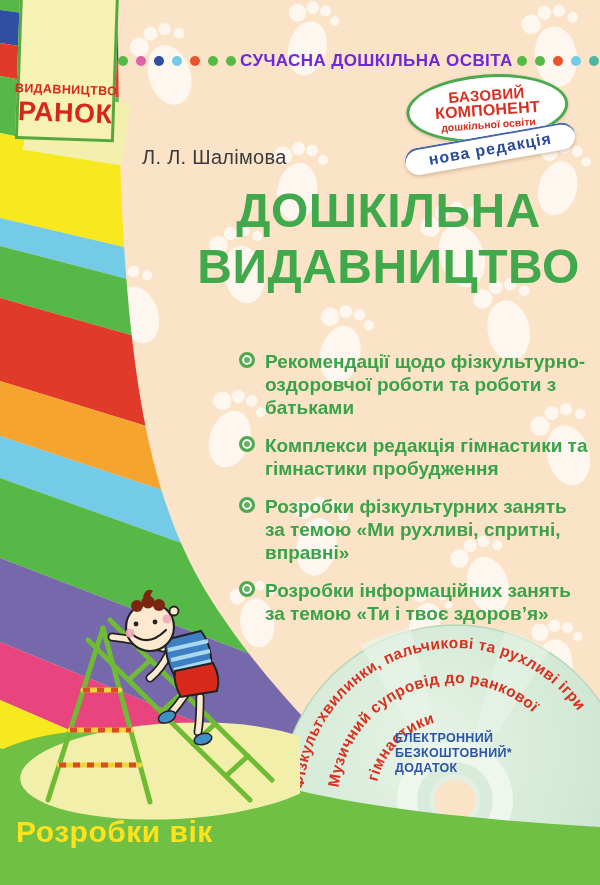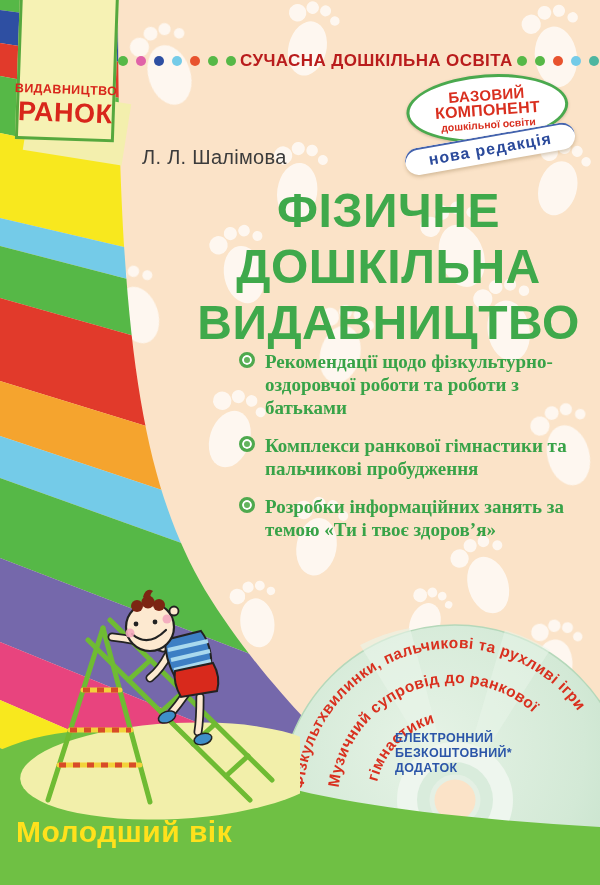--- a/index.html
+++ b/index.html
@@ -26,21 +26,21 @@
     transform-origin:top left;z-index:6;display:flex;flex-direction:column;
     justify-content:flex-end;align-items:center;padding-bottom:9px;}
   .logo-small{font-size:12.5px;font-weight:bold;color:#d8261b;letter-spacing:.4px;}
   .logo-big{font-size:27px;font-weight:800;color:#d8261b;letter-spacing:.5px;margin-top:1px;}
 
   
   .series{position:absolute;left:114px;right:2px;top:51px;z-index:7;
     display:flex;align-items:center;justify-content:space-between;}
   .dots{display:flex;align-items:center;}
   .dot{width:10px;height:10px;border-radius:50%;display:inline-block;margin:0 4px;}
-  .series-title{font-size:17px;font-weight:bold;color:#b91c1c;letter-spacing:.4px;white-space:nowrap;}
+  .series-title{font-size:17px;font-weight:bold;color:#6d28d9;letter-spacing:.4px;white-space:nowrap;}
 
   
   .badge{position:absolute;left:407px;top:74px;width:172px;z-index:7;transform:rotate(-4deg);}
   .badge-ellipse{width:162px;height:68px;border:3px solid #4aa94e;border-radius:50%;
     background:#fff;display:flex;flex-direction:column;align-items:center;
     justify-content:center;box-shadow:0 1px 3px rgba(90,60,20,.25);}
   .badge-l1{font-size:15px;font-weight:800;color:#d92f1f;line-height:15px;letter-spacing:.3px;}
   .badge-l2{font-size:16px;font-weight:800;color:#d92f1f;line-height:16px;letter-spacing:.2px;}
   .badge-l3{font-size:10.5px;font-weight:bold;color:#d92f1f;line-height:12px;}
   .badge-ribbon{margin:-7px 0 0 -5px;width:172px;height:27px;background:#fff;
@@ -50,21 +50,21 @@
 
   .author{position:absolute;left:142px;top:146px;z-index:7;
     font-size:20px;color:#3b3b3b;letter-spacing:.3px;text-align:right;}
 
   .title{position:absolute;left:183px;right:6px;top:183px;z-index:7;text-align:center;}
   .title span{display:block;font-size:48px;line-height:56px;font-weight:800;
     color:#3fa94b;letter-spacing:.5px;}
 
   .features{position:absolute;left:239px;top:350px;width:352px;z-index:7;
     list-style:none;margin:0;padding:0;}
-  .features li{display:flex;gap:10px;margin-bottom:15px;font-family:Liberation Serif, serif;}
+  .features li{display:flex;gap:10px;margin-bottom:15px;}
   .bullet-icon{flex:none;width:16px;height:16px;margin-top:2px;border-radius:50%;
     border:3px solid #4fa94e;background:#63b45e;box-shadow:inset 0 0 0 2px #fff;}
   .feature-text{font-size:19px;line-height:23px;font-weight:bold;color:#38a348;}
 
   .age-band-text{position:absolute;left:16px;top:815px;z-index:8;
     font-size:30px;font-weight:800;color:#ffe11c;letter-spacing:.5px;}
 
   .cd-arc{font-size:15.5px;font-weight:bold;fill:#d9301f;letter-spacing:.4px;}
   .cd-label{font-size:12.5px;font-weight:bold;fill:#2b55a8;letter-spacing:.3px;}
 </style>
@@ -265,35 +265,38 @@
       <div class="badge-l1">БАЗОВИЙ</div>
       <div class="badge-l2">КОМПОНЕНТ</div>
       <div class="badge-l3">дошкільної освіти</div>
     </div>
     <div class="badge-ribbon">нова редакція</div>
   </div>
 
   <div class="author">Л. Л. Шалімова</div>
 
   <div class="title">
-    <span>ФІЗИЧНЕ</span>
     <span>ДОШКІЛЬНА</span>
     <span>ВИДАВНИЦТВО</span>
   </div>
 
   <ul class="features">
     <li>
       <span class="bullet-icon"></span>
       <span class="feature-text">Рекомендації щодо фізкультурно-оздоровчої роботи та роботи з батьками</span>
     </li>
     <li>
       <span class="bullet-icon"></span>
-      <span class="feature-text">Комплекси ранкової гімнастики та пальчикові пробудження</span>
+      <span class="feature-text">Комплекси редакція гімнастики та гімнастики пробудження</span>
+    </li>
+    <li>
+      <span class="bullet-icon"></span>
+      <span class="feature-text">Розробки фізкультурних занять за темою «Ми рухливі, спритні, вправні»</span>
     </li>
     <li>
       <span class="bullet-icon"></span>
       <span class="feature-text">Розробки інформаційних занять за темою «Ти і твоє здоров’я»</span>
     </li>
   </ul>
 
-  <div class="age-band-text">Молодший вік</div>
+  <div class="age-band-text">Розробки вік</div>
 
 </div>
 
 </body></html>

